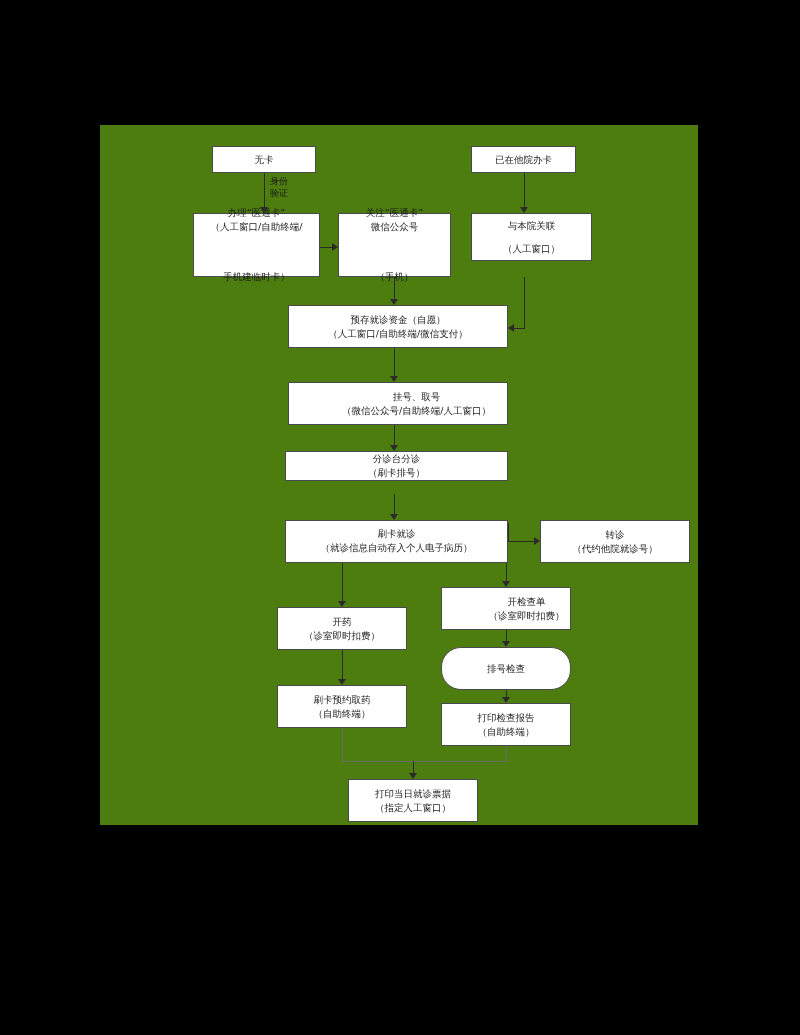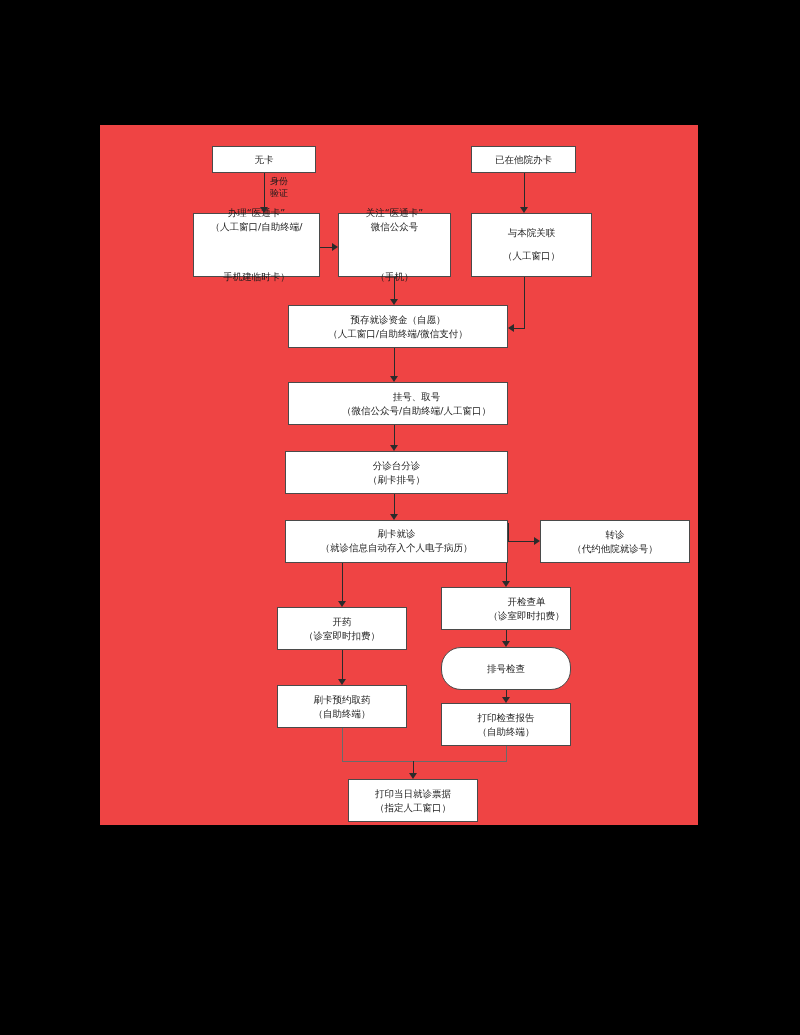--- a/index.html
+++ b/index.html
@@ -14,21 +14,21 @@
   #screen {
     position: relative;
     width: 800px; height: 1035px;
     background: #000000;
   }
   
   #page {
     position: absolute;
     left: 100px; top: 125px;
     width: 598px; height: 700px;
-    background: #ef4444;
+    background: #4d7c0f;
   }
   
   .node {
     position: absolute;
     border: 1px solid #4a4a4a;
     background: #ffffff;
     display: flex;
     flex-direction: column;
     align-items: center;
     justify-content: center;
@@ -105,36 +105,36 @@
       <span class="l2">（人工窗口/自助终端/</span>
       <span class="l3">手机建临时卡）</span>
     </div>
 
     <div class="node" style="left:238px; top:88px; width:113px; height:64px;">
       <span class="l1">关注“医通卡”</span>
       <span class="l2">微信公众号</span>
       <span class="l3">（手机）</span>
     </div>
 
-    <div class="node" style="left:371px; top:88px; width:121px; height:64px;font-family:Liberation Mono, monospace;">
+    <div class="node" style="left:371px; top:88px; width:121px; height:48px;">
       <span class="l1">与本院关联</span>
       <span class="l3" style="margin-top:9px;">（人工窗口）</span>
     </div>
 
     <div class="node" style="left:188px; top:180px; width:220px; height:43px;">
       <span class="l1">预存就诊资金（自愿）</span>
       <span class="l2">（人工窗口/自助终端/微信支付）</span>
     </div>
 
     <div class="node" style="left:188px; top:257px; width:220px; height:43px;padding-left:40px;">
       <span class="l1">挂号、取号</span>
       <span class="l2">（微信公众号/自助终端/人工窗口）</span>
     </div>
 
-    <div class="node" style="left:185px; top:326px; width:223px; height:43px;">
+    <div class="node" style="left:185px; top:326px; width:223px; height:30px;">
       <span class="l1">分诊台分诊</span>
       <span class="l2">（刷卡排号）</span>
     </div>
 
     <div class="node" style="left:185px; top:395px; width:223px; height:43px;font-family:Liberation Mono, monospace;">
       <span class="l1">刷卡就诊</span>
       <span class="l2">（就诊信息自动存入个人电子病历）</span>
     </div>
 
     <div class="node" style="left:440px; top:395px; width:150px; height:43px;">

